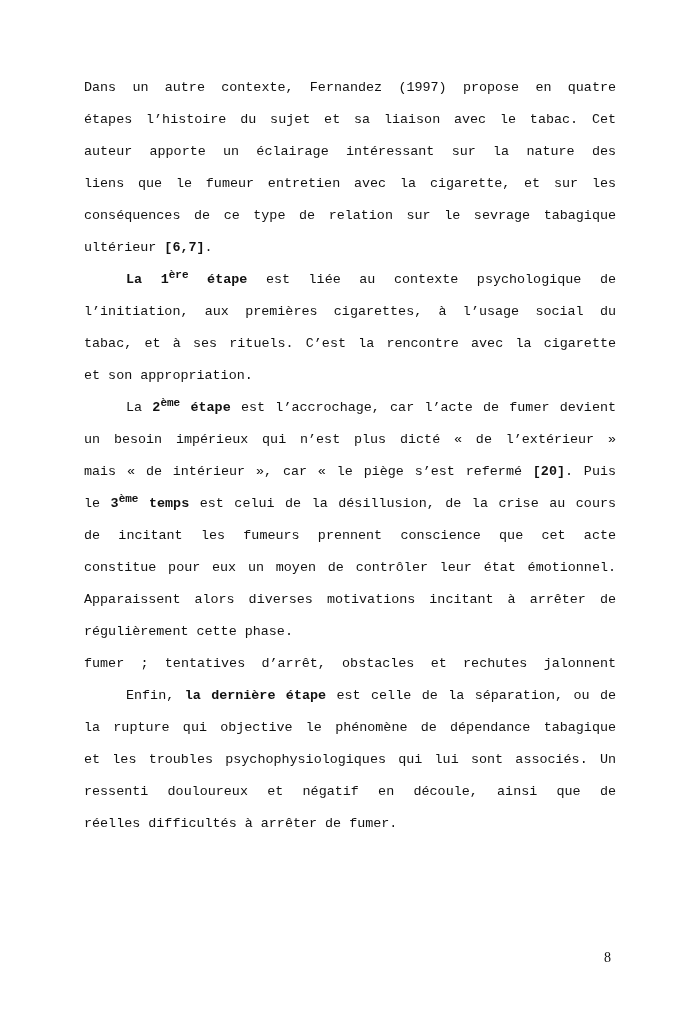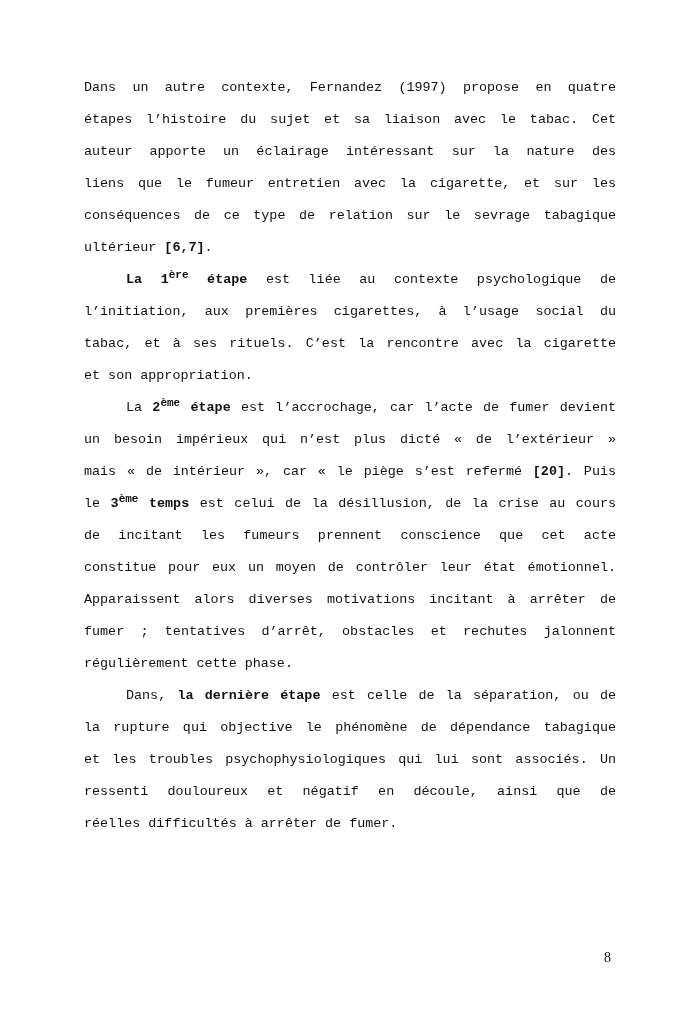--- a/index.html
+++ b/index.html
@@ -47,26 +47,26 @@
   </div>
 
   <div>
     <div class="line indent"><span>La </span><b><span>2</span><sup>ème</sup><span> étape</span></b><span> est l’accrochage, car l’acte de fumer devient</span></div>
     <div class="line">un besoin impérieux qui n’est plus dicté «  de l’extérieur »</div>
     <div class="line"><span>mais « de intérieur », car « le piège s’est refermé </span><b>[20]</b><span>. Puis</span></div>
     <div class="line"><span>le </span><b><span>3</span><sup>ème</sup><span> temps</span></b><span> est celui de la désillusion, de la crise au cours</span></div>
     <div class="line">de incitant les fumeurs prennent conscience que cet acte</div>
     <div class="line">constitue pour eux un moyen de contrôler leur état émotionnel.</div>
     <div class="line">Apparaissent alors diverses motivations incitant à arrêter de</div>
+    <div class="line last">régulièrement cette phase.</div>
     <div class="line">fumer ; tentatives d’arrêt, obstacles et rechutes jalonnent</div>
-    <div class="line last">régulièrement cette phase.</div>
   </div>
 
   <div>
-    <div class="line indent"><span>Dans, </span><b>la dernière étape</b><span> est celle de la séparation, ou de</span></div>
+    <div class="line indent"><span>Enfin, </span><b>la dernière étape</b><span> est celle de la séparation, ou de</span></div>
     <div class="line">la rupture qui objective le phénomène de dépendance tabagique</div>
     <div class="line">et les troubles psychophysiologiques qui lui sont associés. Un</div>
     <div class="line">ressenti douloureux et négatif en découle, ainsi que de</div>
     <div class="line last">réelles difficultés à arrêter de fumer.</div>
   </div>
 
 </div>
 
 <div class="pagenum">8</div>
 

